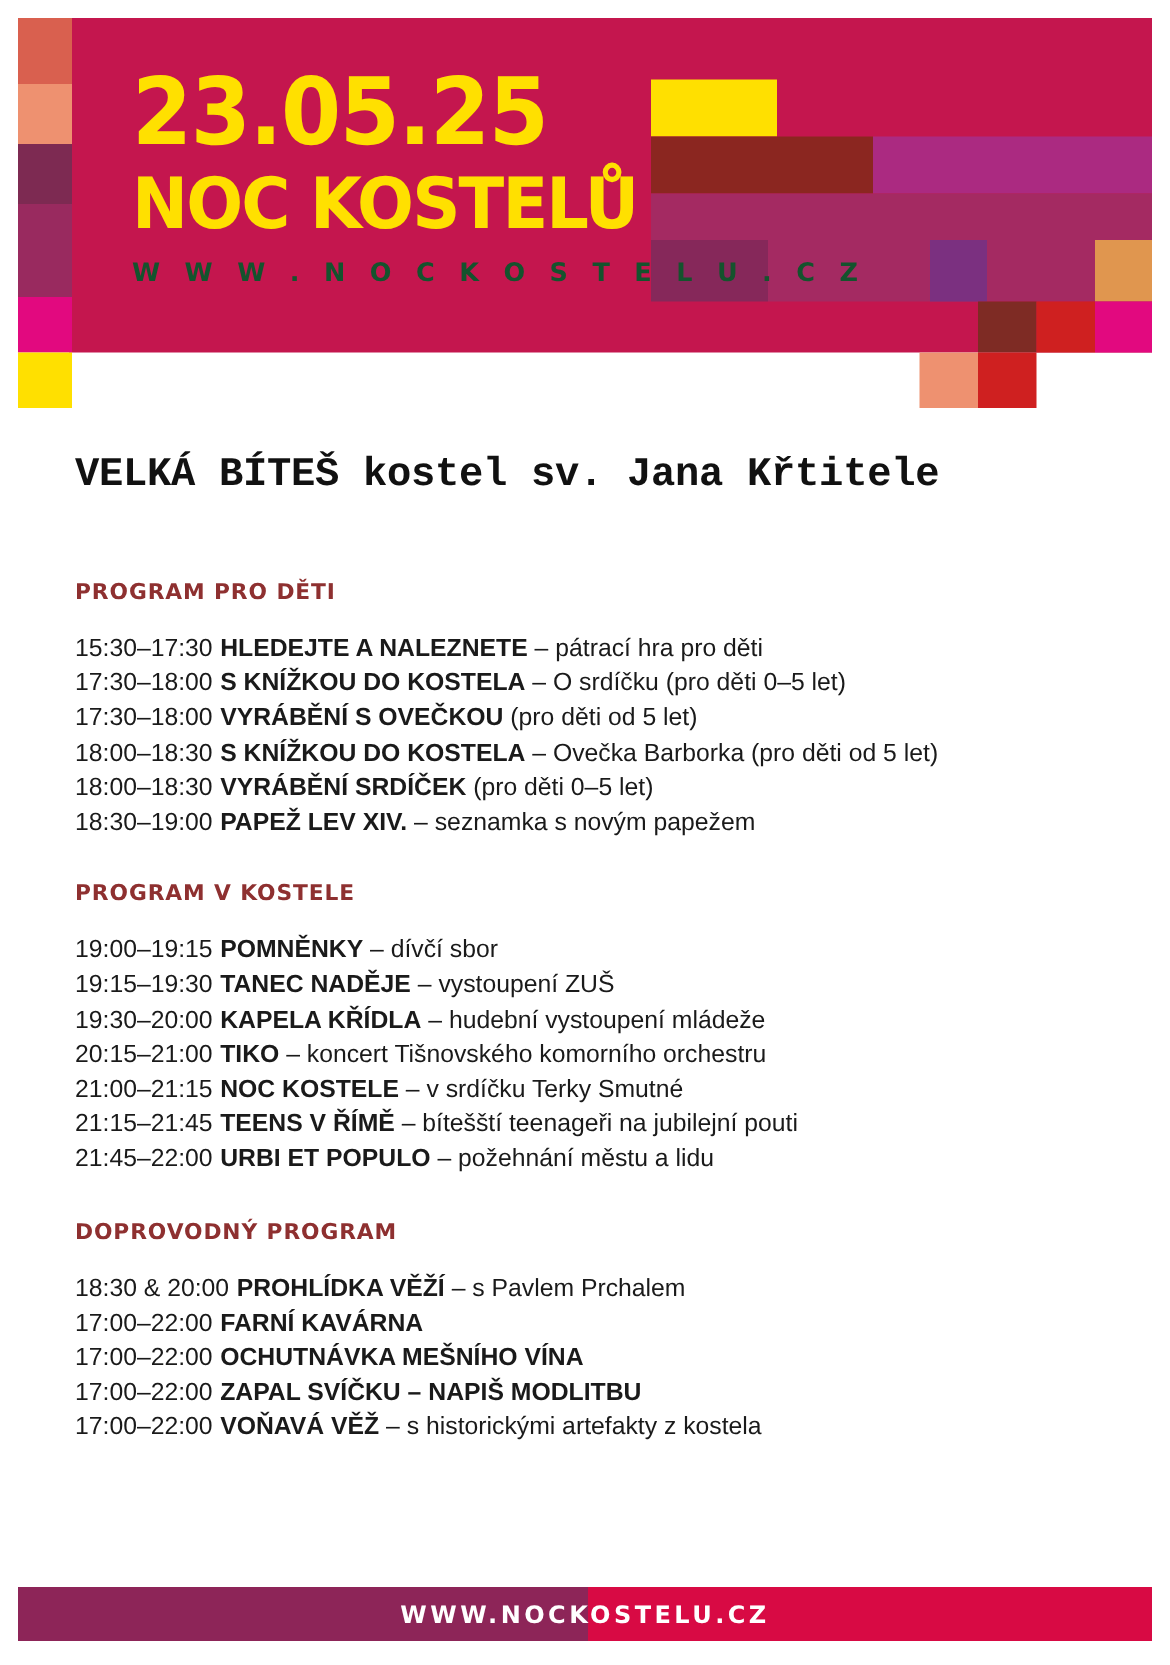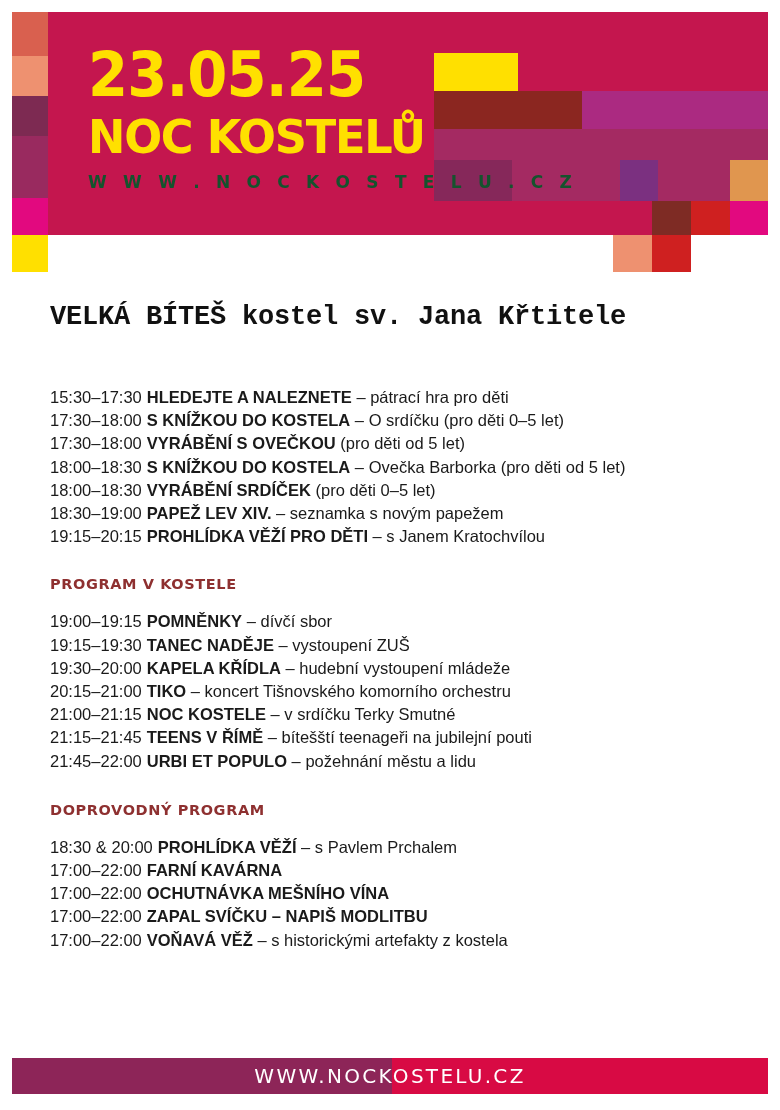--- a/index.html
+++ b/index.html
@@ -174,22 +174,22 @@
   .footer-url {
     position: absolute;
     left: 0;
     top: 0;
     width: 756px;
     height: 36px;
     display: flex;
     align-items: center;
     justify-content: center;
     font-family: "DejaVu Sans", sans-serif;
-    font-weight: 400;
-    font-size: 20px;
+    font-weight: 700;
+    font-size: 16px;
     letter-spacing: 2.3px;
     color: #ffffff;
     border-radius: 14px;
   }
 </style>
 </head>
 <body>
 
 <div class="banner">
   <div class="blk banner-field"></div>
@@ -220,41 +220,39 @@
     <div class="logo-name">NOC KOSTELŮ</div>
     <div class="logo-url">W W W . N O C K O S T E L U . C Z</div>
   </div>
 </div>
 
 <div class="page-title">VELKÁ BÍTEŠ kostel sv. Jana Křtitele</div>
 
 <div class="content">
 
   <div class="section sec-kids">
+    <div class="section-heading">PROGRAM PRO DĚTI</div>
     <div class="prog-list">
       <div class="prog-row">
         <span class="prog-time">15:30–17:30</span><span class="prog-name">HLEDEJTE A NALEZNETE</span><span class="prog-desc"> – pátrací hra pro děti</span>
       </div>
       <div class="prog-row">
         <span class="prog-time">17:30–18:00</span><span class="prog-name">S KNÍŽKOU DO KOSTELA</span><span class="prog-desc"> – O srdíčku (pro děti 0–5 let)</span>
       </div>
       <div class="prog-row">
         <span class="prog-time">17:30–18:00</span><span class="prog-name">VYRÁBĚNÍ S OVEČKOU</span><span class="prog-desc"> (pro děti od 5 let)</span>
       </div>
       <div class="prog-row">
         <span class="prog-time">18:00–18:30</span><span class="prog-name">S KNÍŽKOU DO KOSTELA</span><span class="prog-desc"> – Ovečka Barborka (pro děti od 5 let)</span>
       </div>
       <div class="prog-row">
         <span class="prog-time">18:00–18:30</span><span class="prog-name">VYRÁBĚNÍ SRDÍČEK</span><span class="prog-desc"> (pro děti 0–5 let)</span>
       </div>
       <div class="prog-row">
         <span class="prog-time">18:30–19:00</span><span class="prog-name">PAPEŽ LEV XIV.</span><span class="prog-desc"> – seznamka s novým papežem</span>
-      </div>
-      <div class="prog-row">
-        <span class="prog-time">19:15–20:15</span><span class="prog-name">PROHLÍDKA VĚŽÍ PRO DĚTI</span><span class="prog-desc"> – s Janem Kratochvílou</span>
       </div>
     </div>
   </div>
 
   <div class="section sec-church">
     <div class="section-heading">PROGRAM V KOSTELE</div>
     <div class="prog-list">
       <div class="prog-row">
         <span class="prog-time">19:00–19:15</span><span class="prog-name">POMNĚNKY</span><span class="prog-desc"> – dívčí sbor</span>
       </div>

